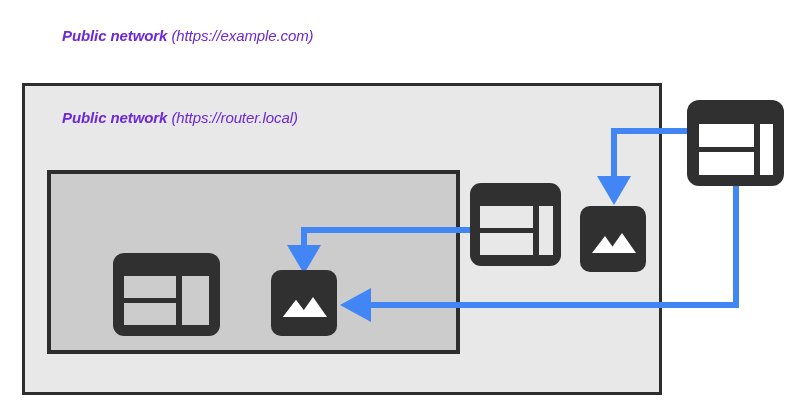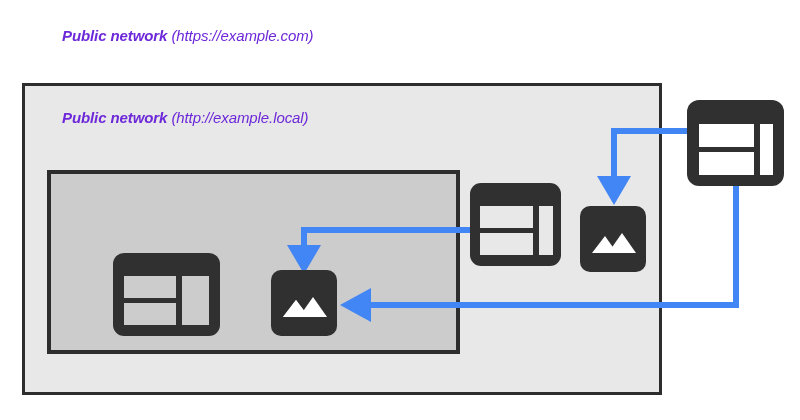--- a/index.html
+++ b/index.html
@@ -92,21 +92,21 @@
   <div class="box" id="public-box"></div>
   <div class="box" id="private-box"></div>
 
   <div class="label" id="public-label">
     <span class="strong">Public network</span>
     <span class="url">(https://example.com)</span>
   </div>
 
   <div class="label" id="private-label">
     <span class="strong">Public network</span>
-    <span class="url">(http://example.local)</span>
+    <span class="url">(https://router.local)</span>
   </div>
 
 
   <svg id="arrows" viewBox="0 0 800 420">
 
     <g>
       <path d="M 690 131 L 614 131 L 614 186" fill="none" stroke="#4285f4" stroke-width="6" stroke-linecap="butt" stroke-linejoin="miter"></path>
       <path d="M 614 205 L 597 176 L 631 176 Z" fill="#4285f4"></path>
     </g>
 

